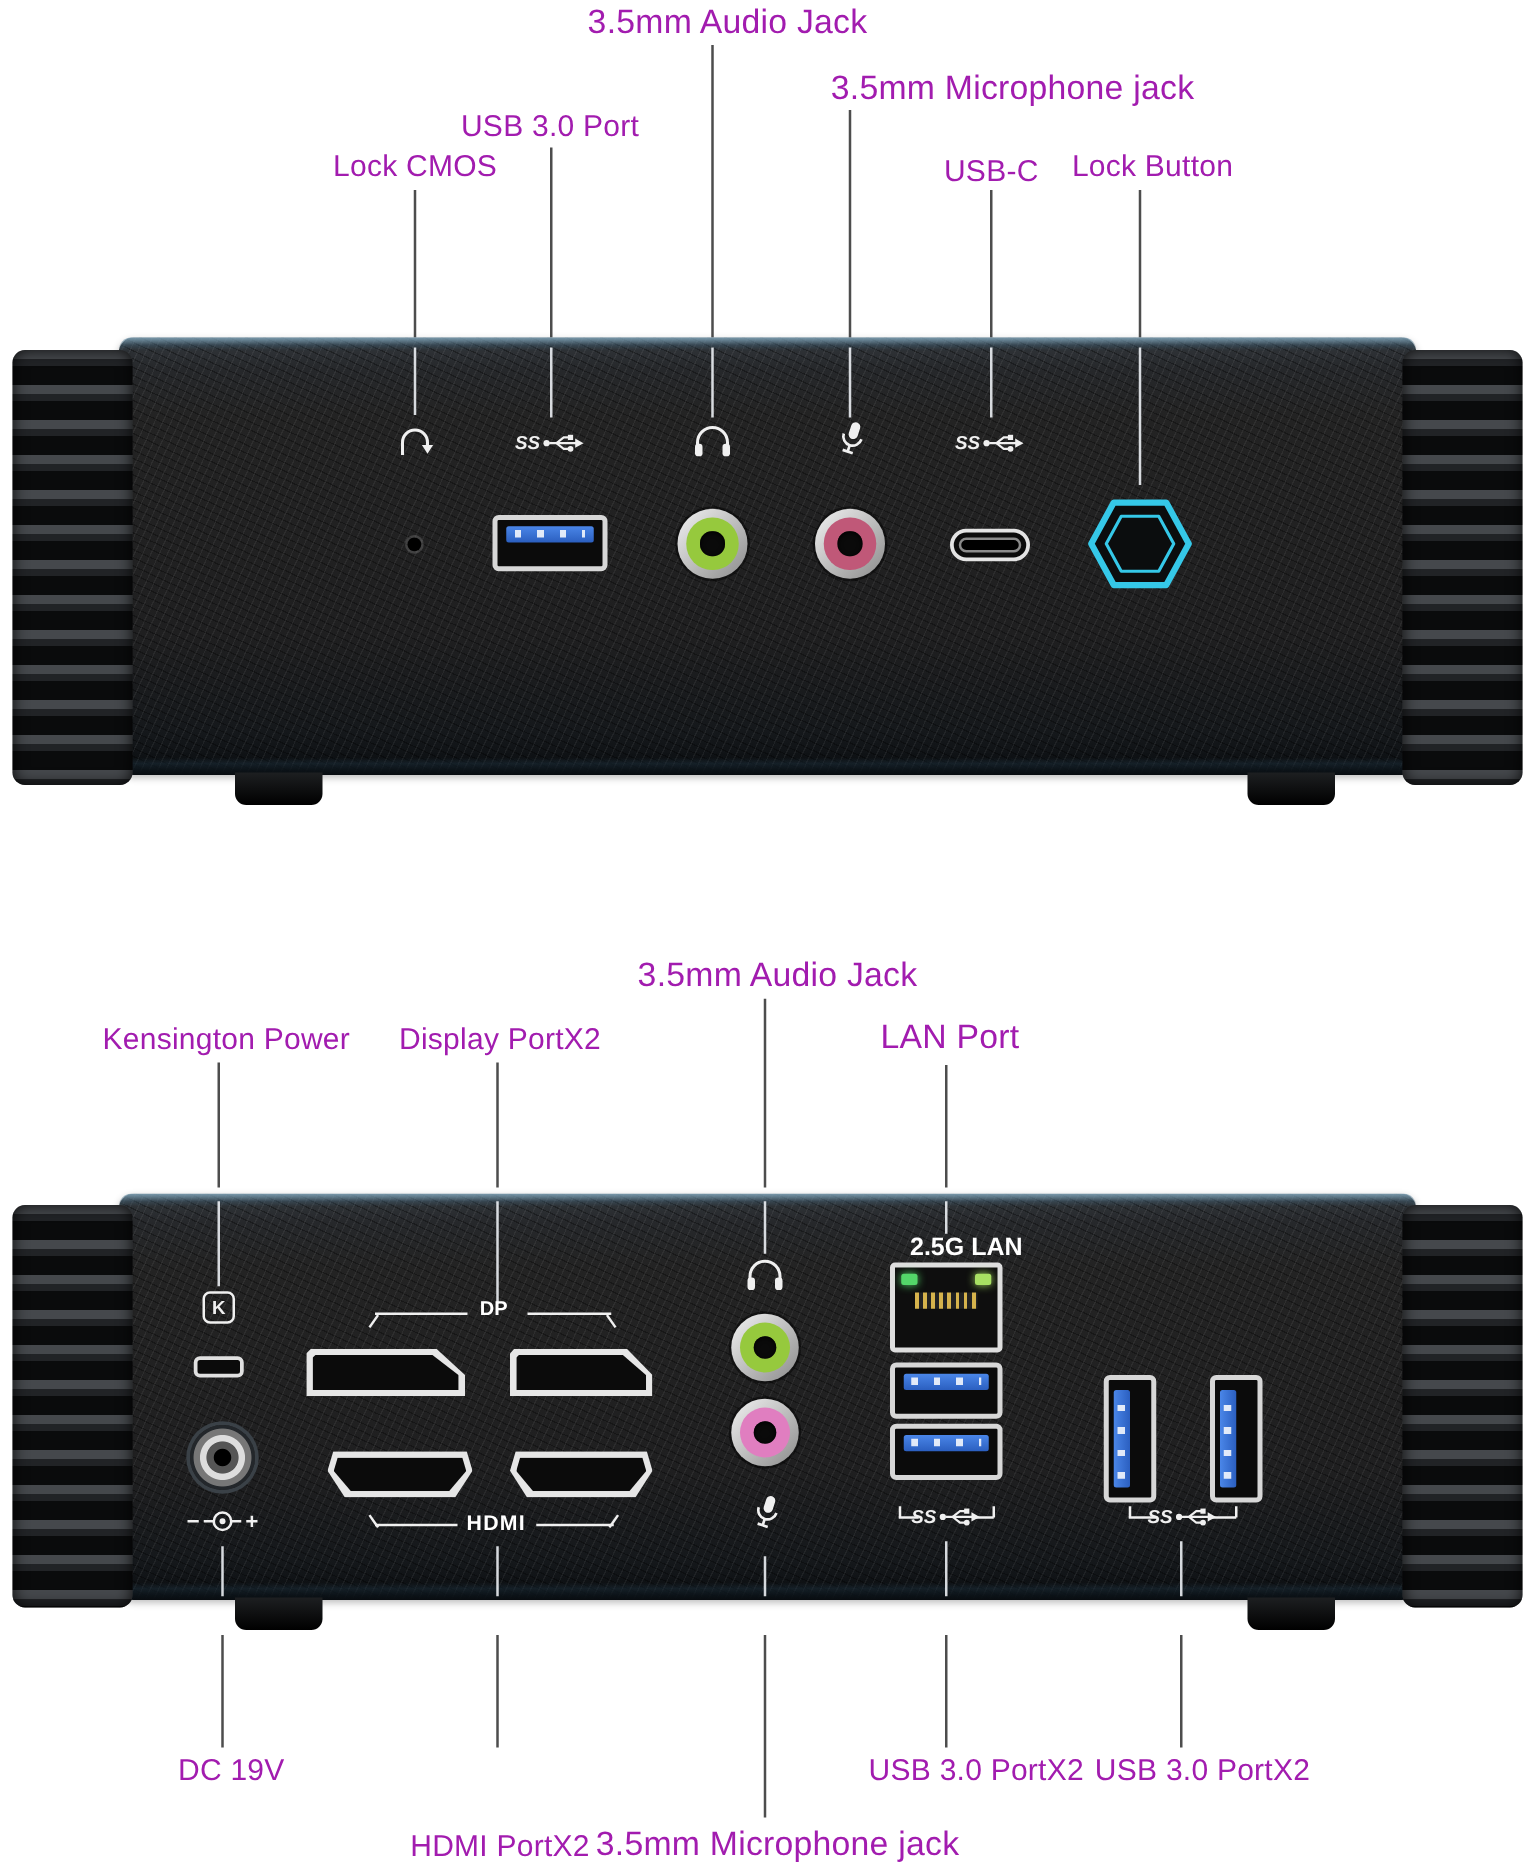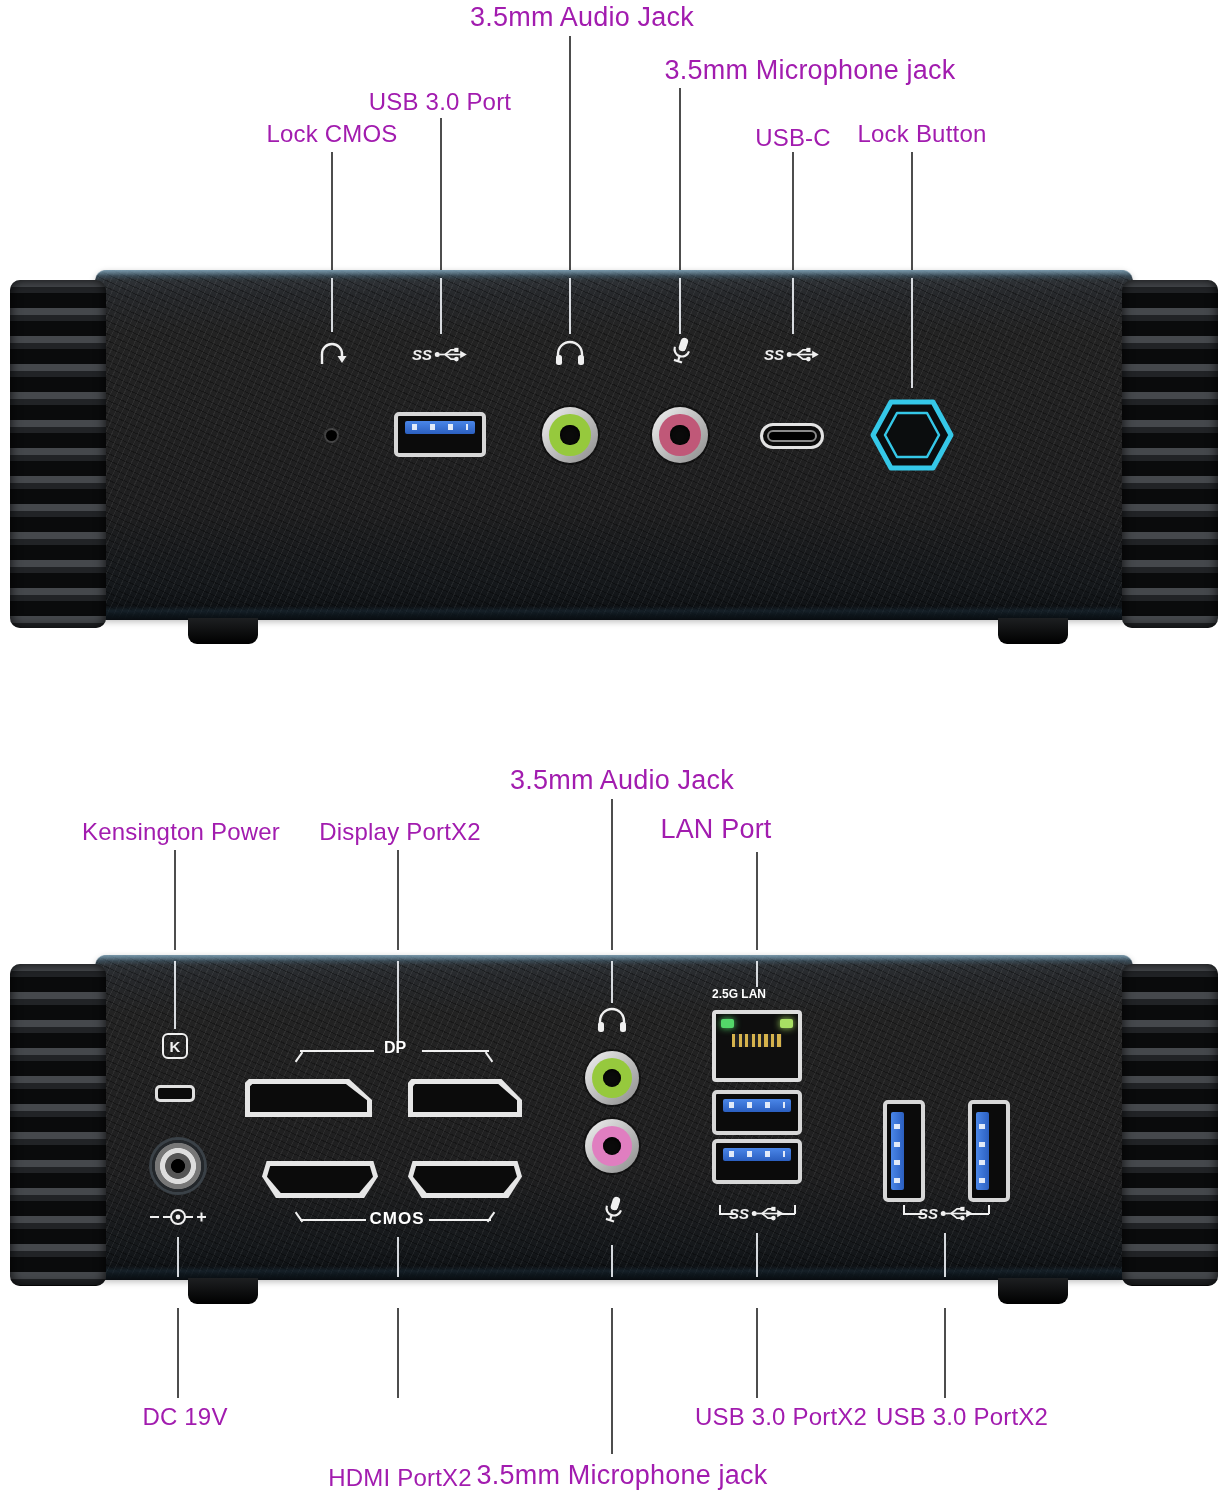--- a/index.html
+++ b/index.html
@@ -173,21 +173,21 @@
     </div>
     <div class="hs" style="left:0;top:12px;width:96px;height:348px"></div>
     <div class="hs" style="left:1112px;top:12px;width:96px;height:348px"></div>
     <div class="foot" style="left:178px;top:350px;width:70px;height:26px"></div>
     <div class="foot" style="left:988px;top:350px;width:70px;height:26px"></div>
   </div>
 
   <div class="label big" style="left:622px;top:765px">3.5mm Audio Jack</div>
   <div class="label" style="left:181px;top:818px">Kensington Power</div>
   <div class="label" style="left:400px;top:818px">Display PortX2</div>
-  <div class="label big" style="left:716px;top:814px">LAN Port</div>
+  <div class="label big" style="left:760px;top:814px">LAN Port</div>
 
   <div class="leader" style="left:611px;top:799px;height:151px"></div>
   <div class="leader" style="left:174px;top:850px;height:100px"></div>
   <div class="leader" style="left:397px;top:850px;height:100px"></div>
   <div class="leader" style="left:756px;top:852px;height:98px"></div>
 
   <div class="device" style="left:10px;top:950px;width:1208px;height:358px">
     <div class="dbody" style="left:85px;top:5px;width:1038px;height:325px">
       <div class="edge-top"></div>
       <div class="edge-bot"></div>
@@ -231,21 +231,21 @@
       <div class="dpport" style="left:313px;top:124px;width:114px;height:38px">
           <div class="inner"></div>
         </div>
 
       <div class="hdmiport" style="left:167px;top:206px;width:116px;height:37px">
           <div class="inner"></div>
         </div>
       <div class="hdmiport" style="left:313px;top:206px;width:114px;height:37px">
           <div class="inner"></div>
         </div>
-      <div class="ptext" style="left:302px;top:254px;font-size:17px;letter-spacing:1px">CMOS</div>
+      <div class="ptext" style="left:302px;top:254px;font-size:17px;letter-spacing:1px">HDMI</div>
       <div class="bline" style="left:205px;top:264px;width:66px"></div>
       <div class="bline" style="left:334px;top:264px;width:62px"></div>
       <div class="btick" style="left:203px;top:256px;height:12px;transform:rotate(-35deg)"></div>
       <div class="btick" style="left:395px;top:256px;height:12px;transform:rotate(35deg)"></div>
 
       <div class="picon" style="left:501px;top:50px">
         <svg width="32" height="30" viewBox="0 0 32 30">
           <path d="M4 22 v-6 a12 12 0 0 1 24 0 v6" fill="none" stroke="#f0f0f0" stroke-width="2.4"></path>
           <rect x="2" y="17" width="6" height="10" rx="2.5" fill="#f0f0f0"></rect>
           <rect x="24" y="17" width="6" height="10" rx="2.5" fill="#f0f0f0"></rect>
@@ -263,21 +263,21 @@
       </div>
       <div class="picon" style="left:504px;top:240px;transform:rotate(18deg)">
         <svg width="26" height="34" viewBox="0 0 24 32">
           <rect x="8.5" y="1" width="7" height="13" rx="3.5" fill="#f0f0f0"></rect>
           <path d="M5 12 a7 7 0 0 0 14 0" fill="none" stroke="#f0f0f0" stroke-width="2"></path>
           <line x1="12" y1="19" x2="12" y2="24" stroke="#f0f0f0" stroke-width="2"></line>
           <line x1="8" y1="24" x2="16" y2="24" stroke="#f0f0f0" stroke-width="2"></line>
         </svg>
       </div>
 
-      <div class="ptext" style="left:644px;top:32px;font-size:12px">2.5G LAN</div>
+      <div class="ptext" style="left:678px;top:32px;font-size:20px">2.5G LAN</div>
       <div class="rj45" style="left:617px;top:55px;width:90px;height:72px">
         <div class="led" style="left:5px;background:#53d769;box-shadow:0 0 7px #53d769"></div>
         <div class="led" style="right:5px;background:#a8e063;box-shadow:0 0 7px #a8e063"></div>
         <div class="rjpins"></div>
       </div>
       <div class="usba" style="left:617px;top:135px;width:90px;height:45px">
           <div class="tongue"></div>
         </div>
       <div class="usba" style="left:617px;top:184px;width:90px;height:45px">
           <div class="tongue"></div>

